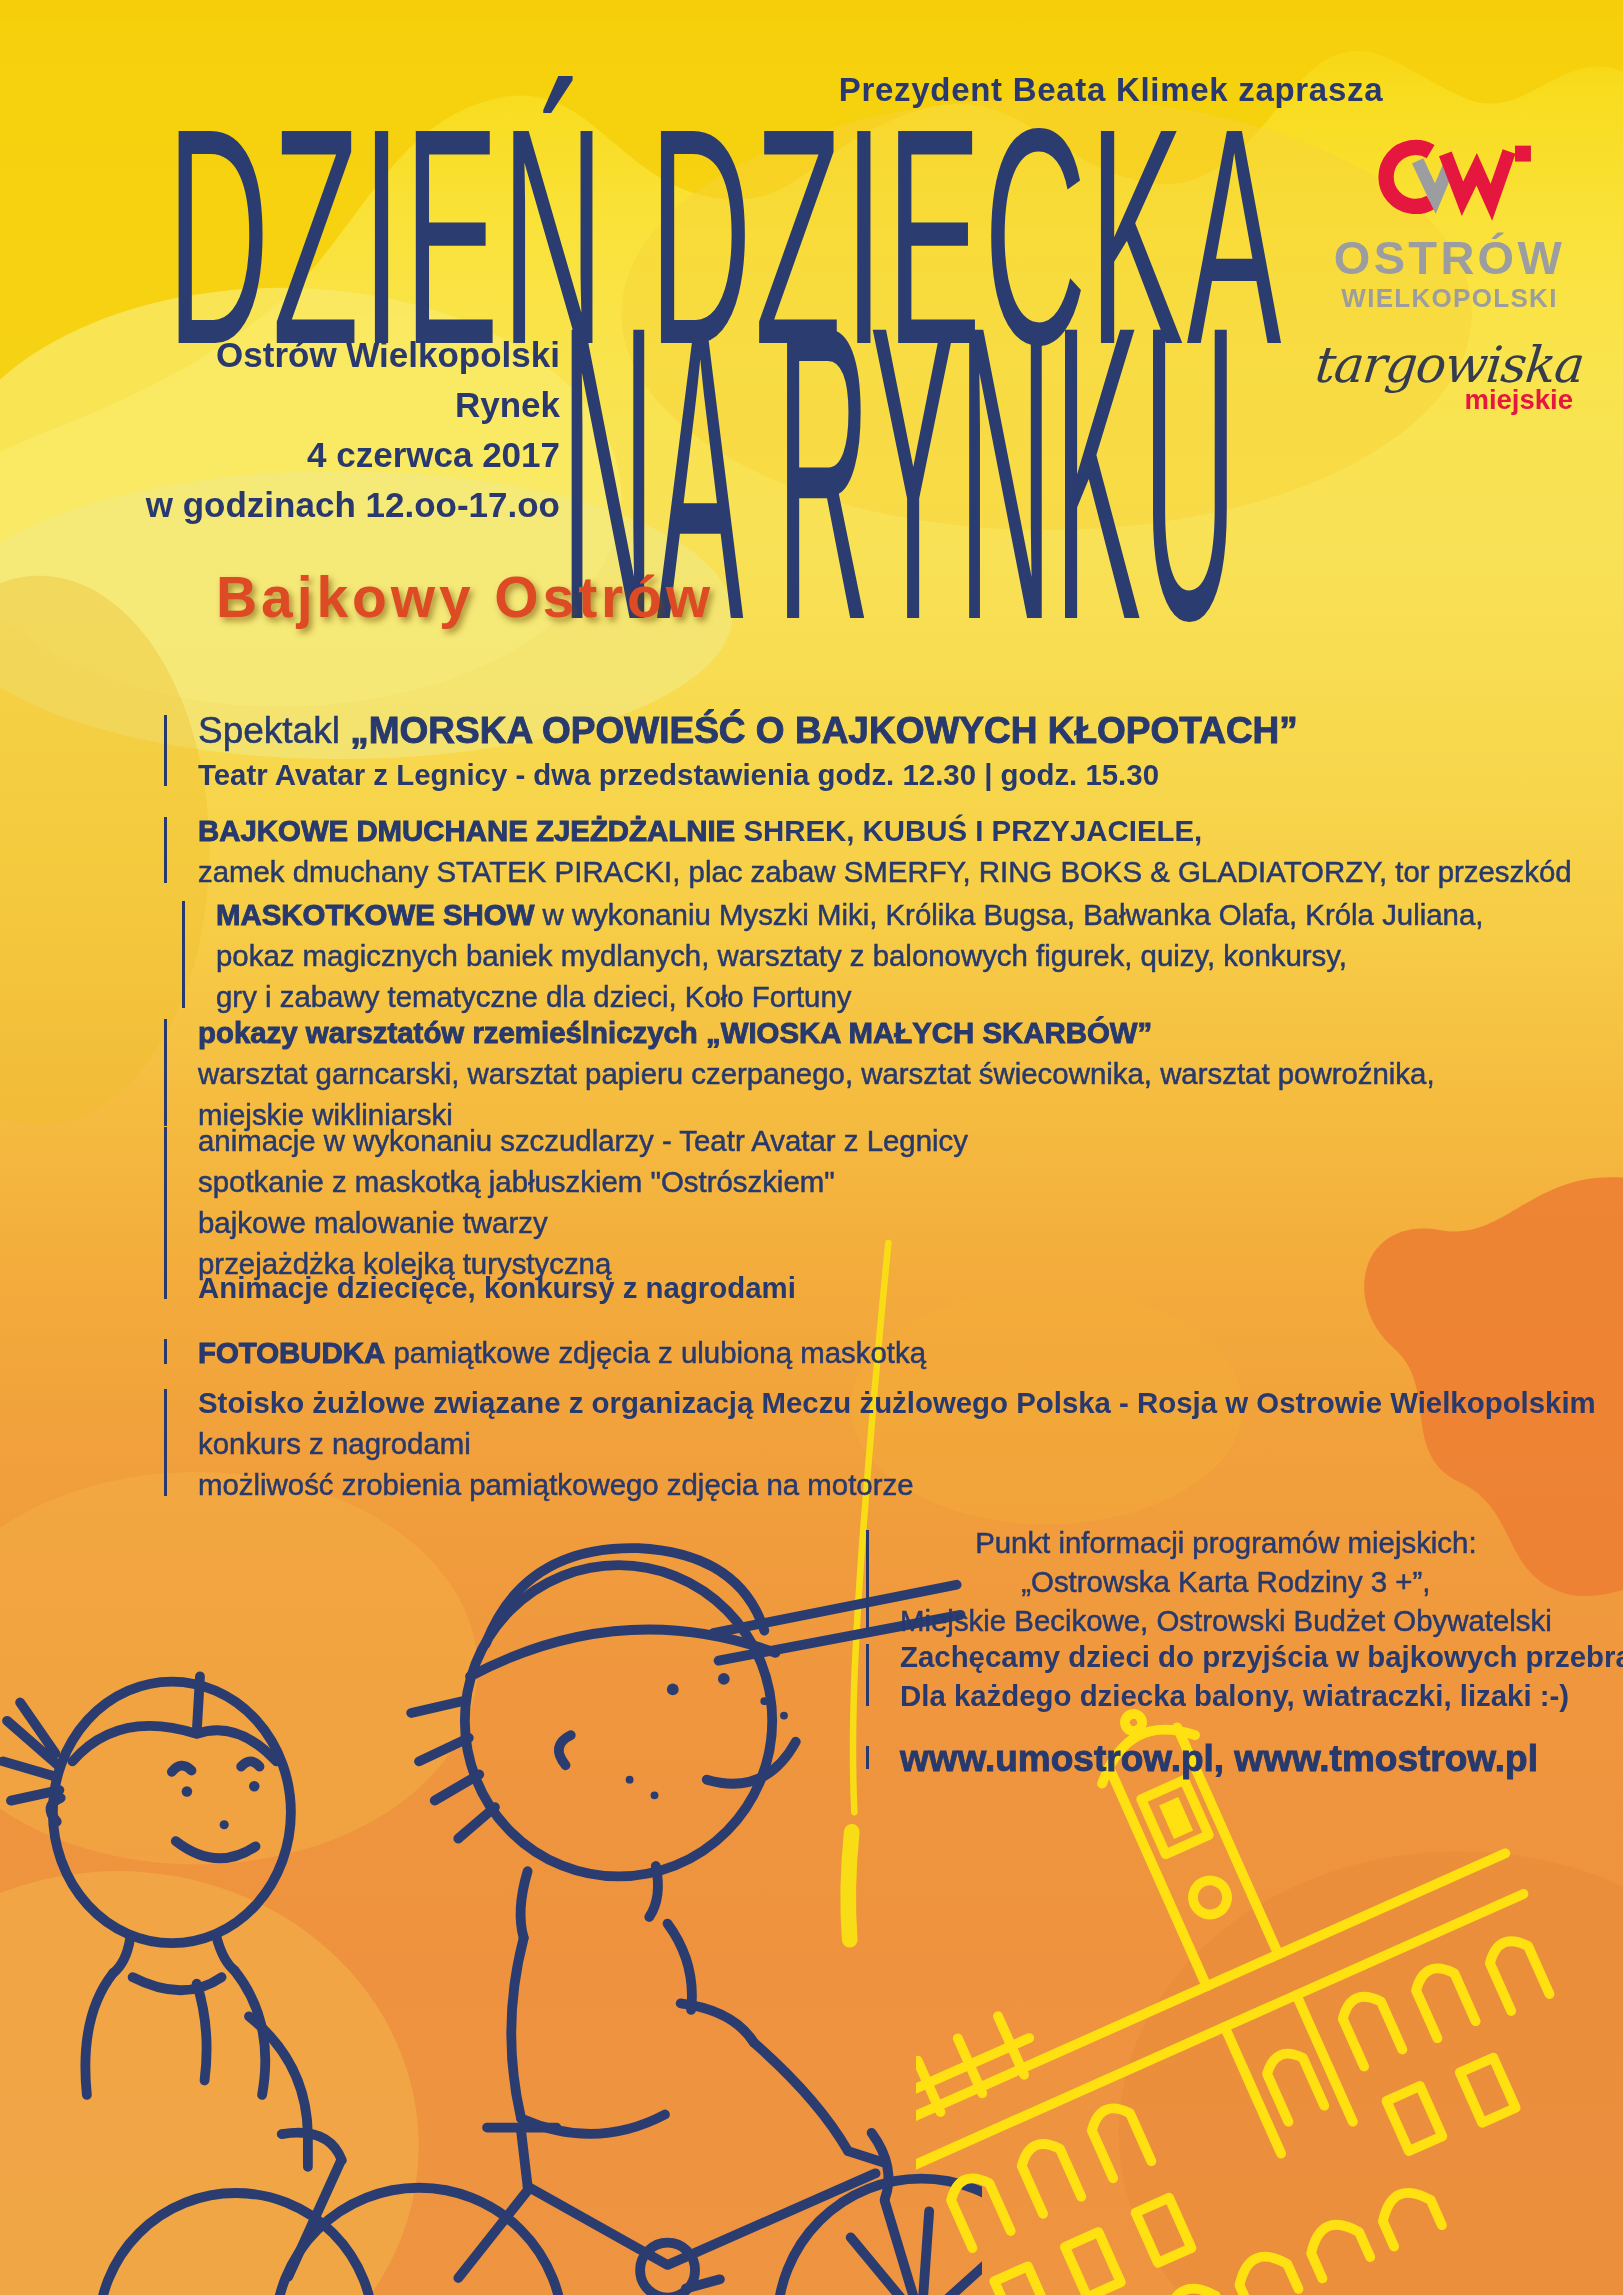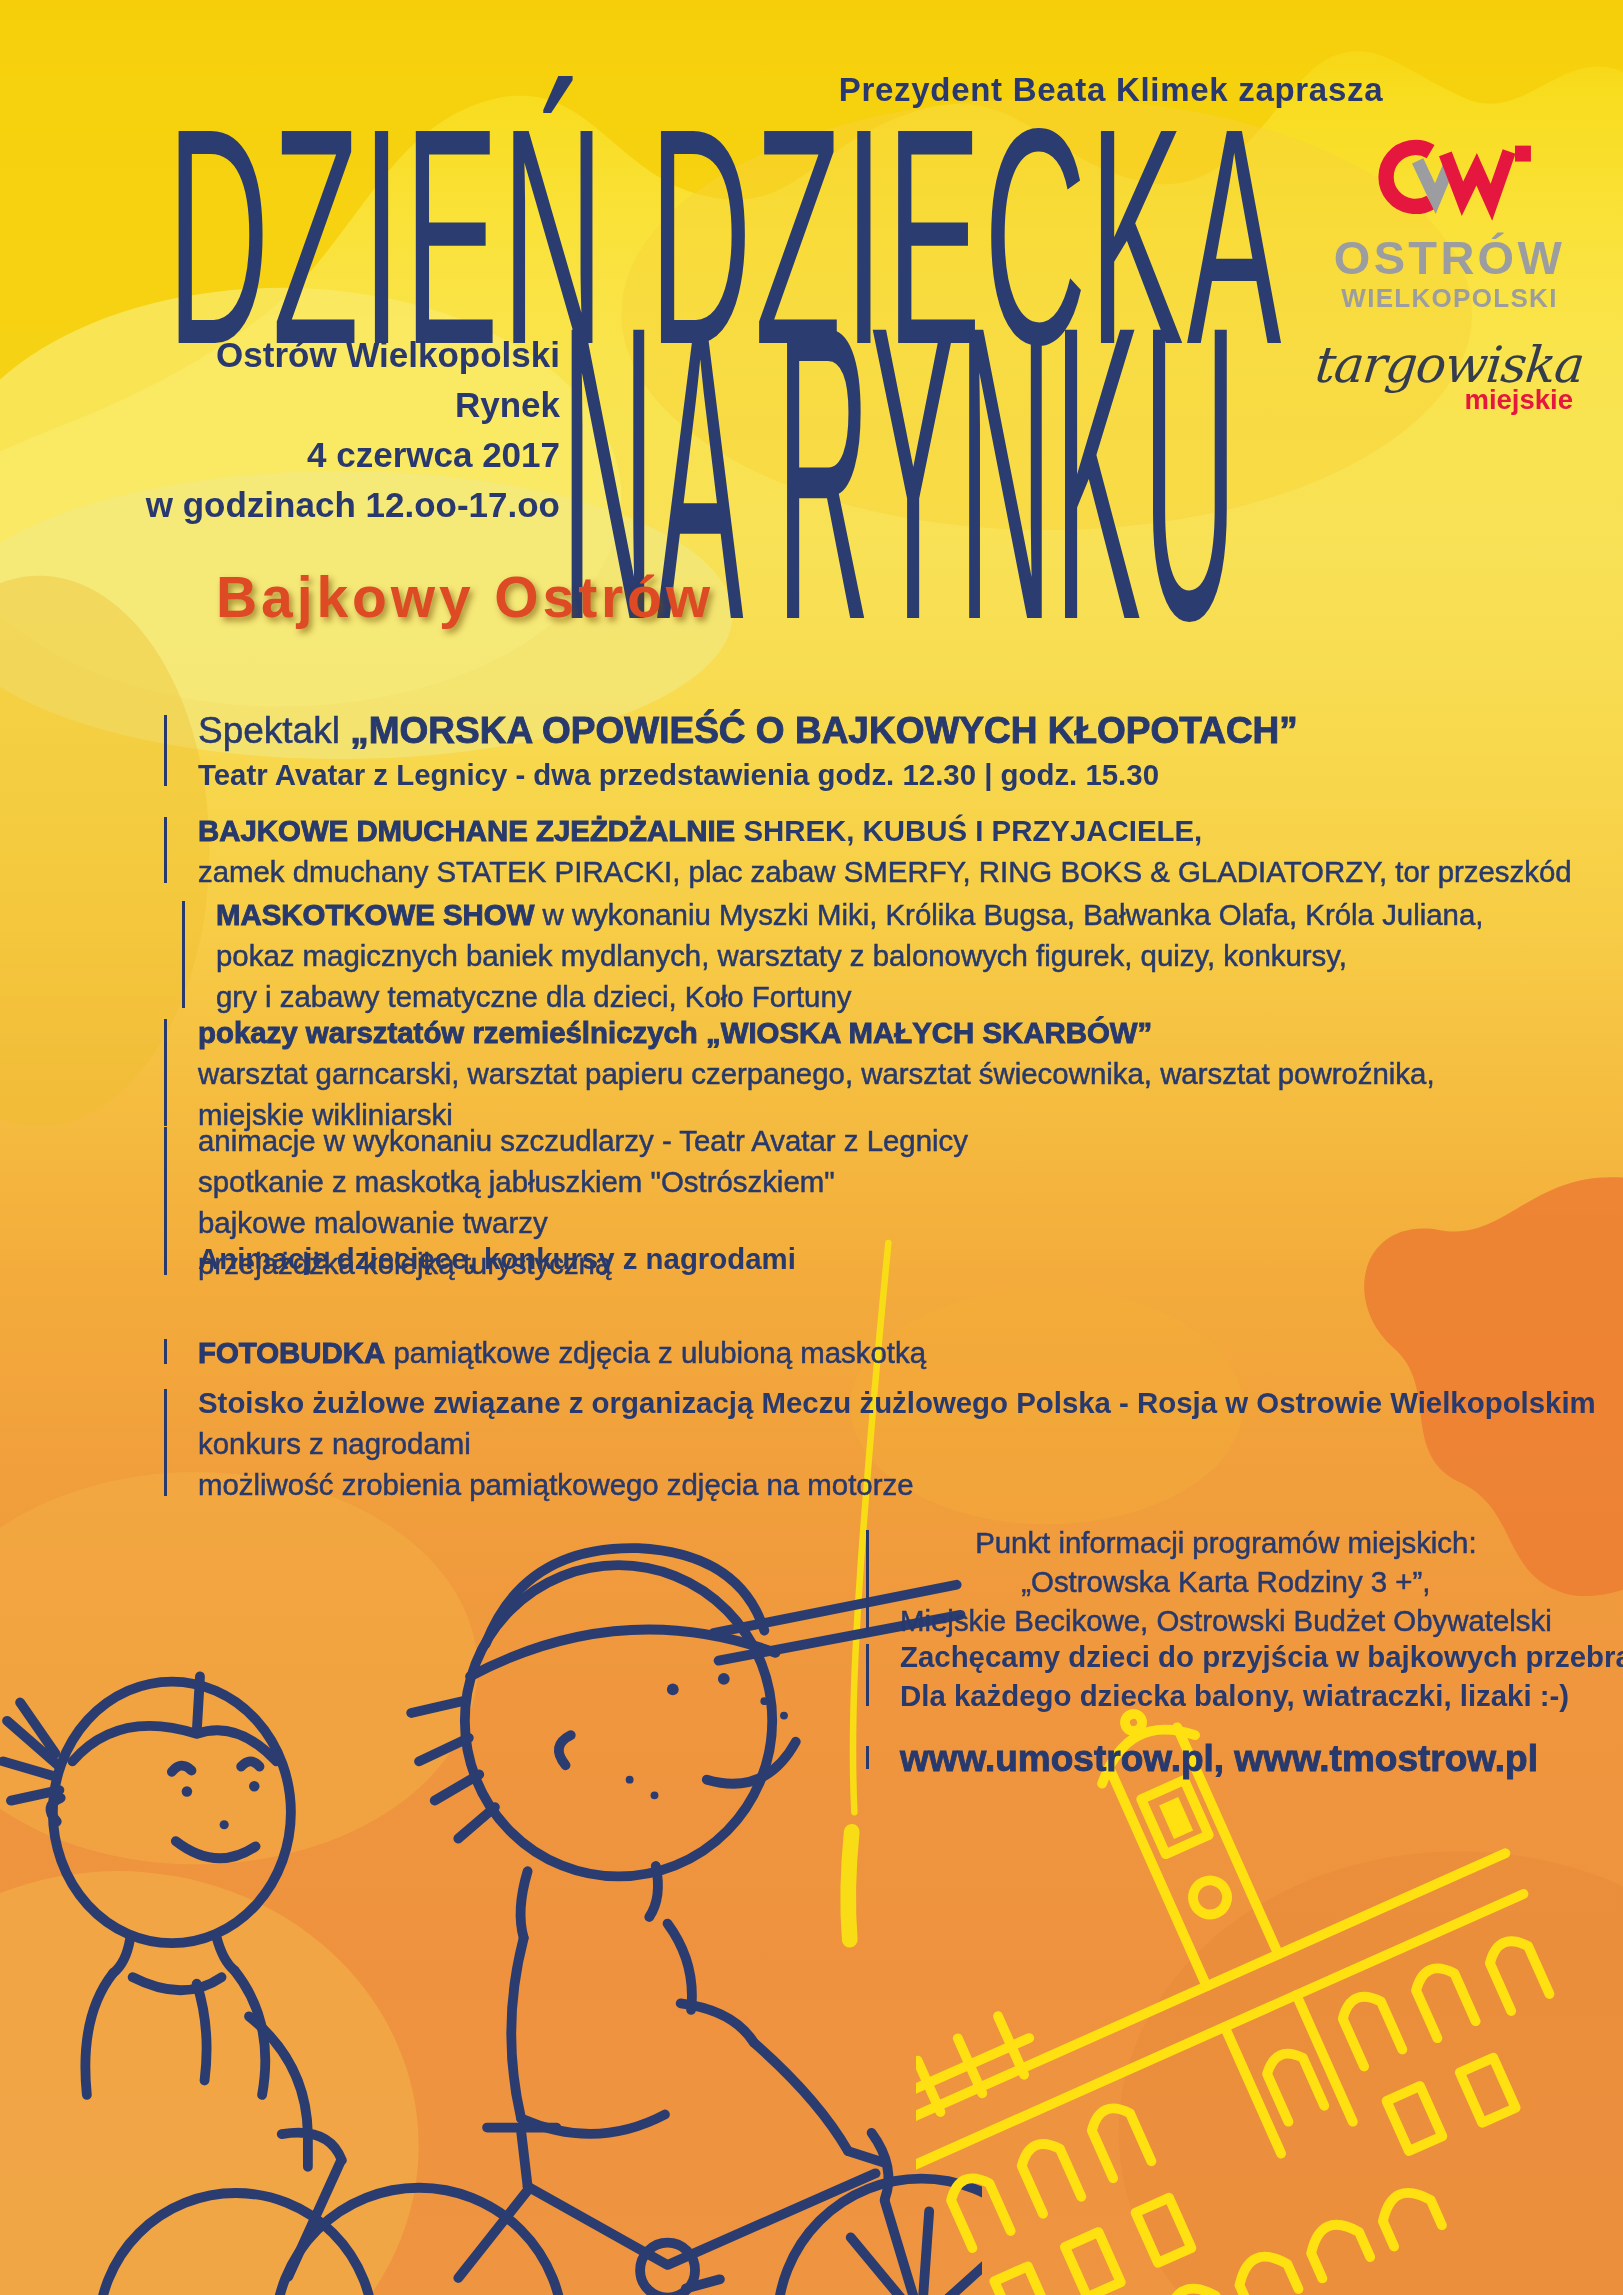--- a/index.html
+++ b/index.html
@@ -54,21 +54,21 @@
   .run { color:#27396d; }
   .w-m  { font-weight:400; -webkit-text-stroke:0.5px currentColor; }
   .w-b  { font-weight:700; }
   .w-xb { font-weight:700; -webkit-text-stroke:0.9px currentColor; }
 
   .e0 { top:708px; } .e0 .line:first-child { font-size:37px; line-height:46px; }
   .e1 { top:810px; }
   .e2 { top:894px;margin-left:18px; }
   .e3 { top:1012px; }
   .e4 { top:1120px; }
-  .e5 { top:1238px; }
+  .e5 { top:1267px; }
   .e6 { top:1332px; }
   .e7 { top:1382px; }
   .i0 { top:1523px;text-align:center; }
   .i1 { top:1637px; }
   .i2 { top:1739px; } .i2 .line { font-size:37px; line-height:42px; }
 </style>
 </head>
 <body>
 
 <div id="poster">

